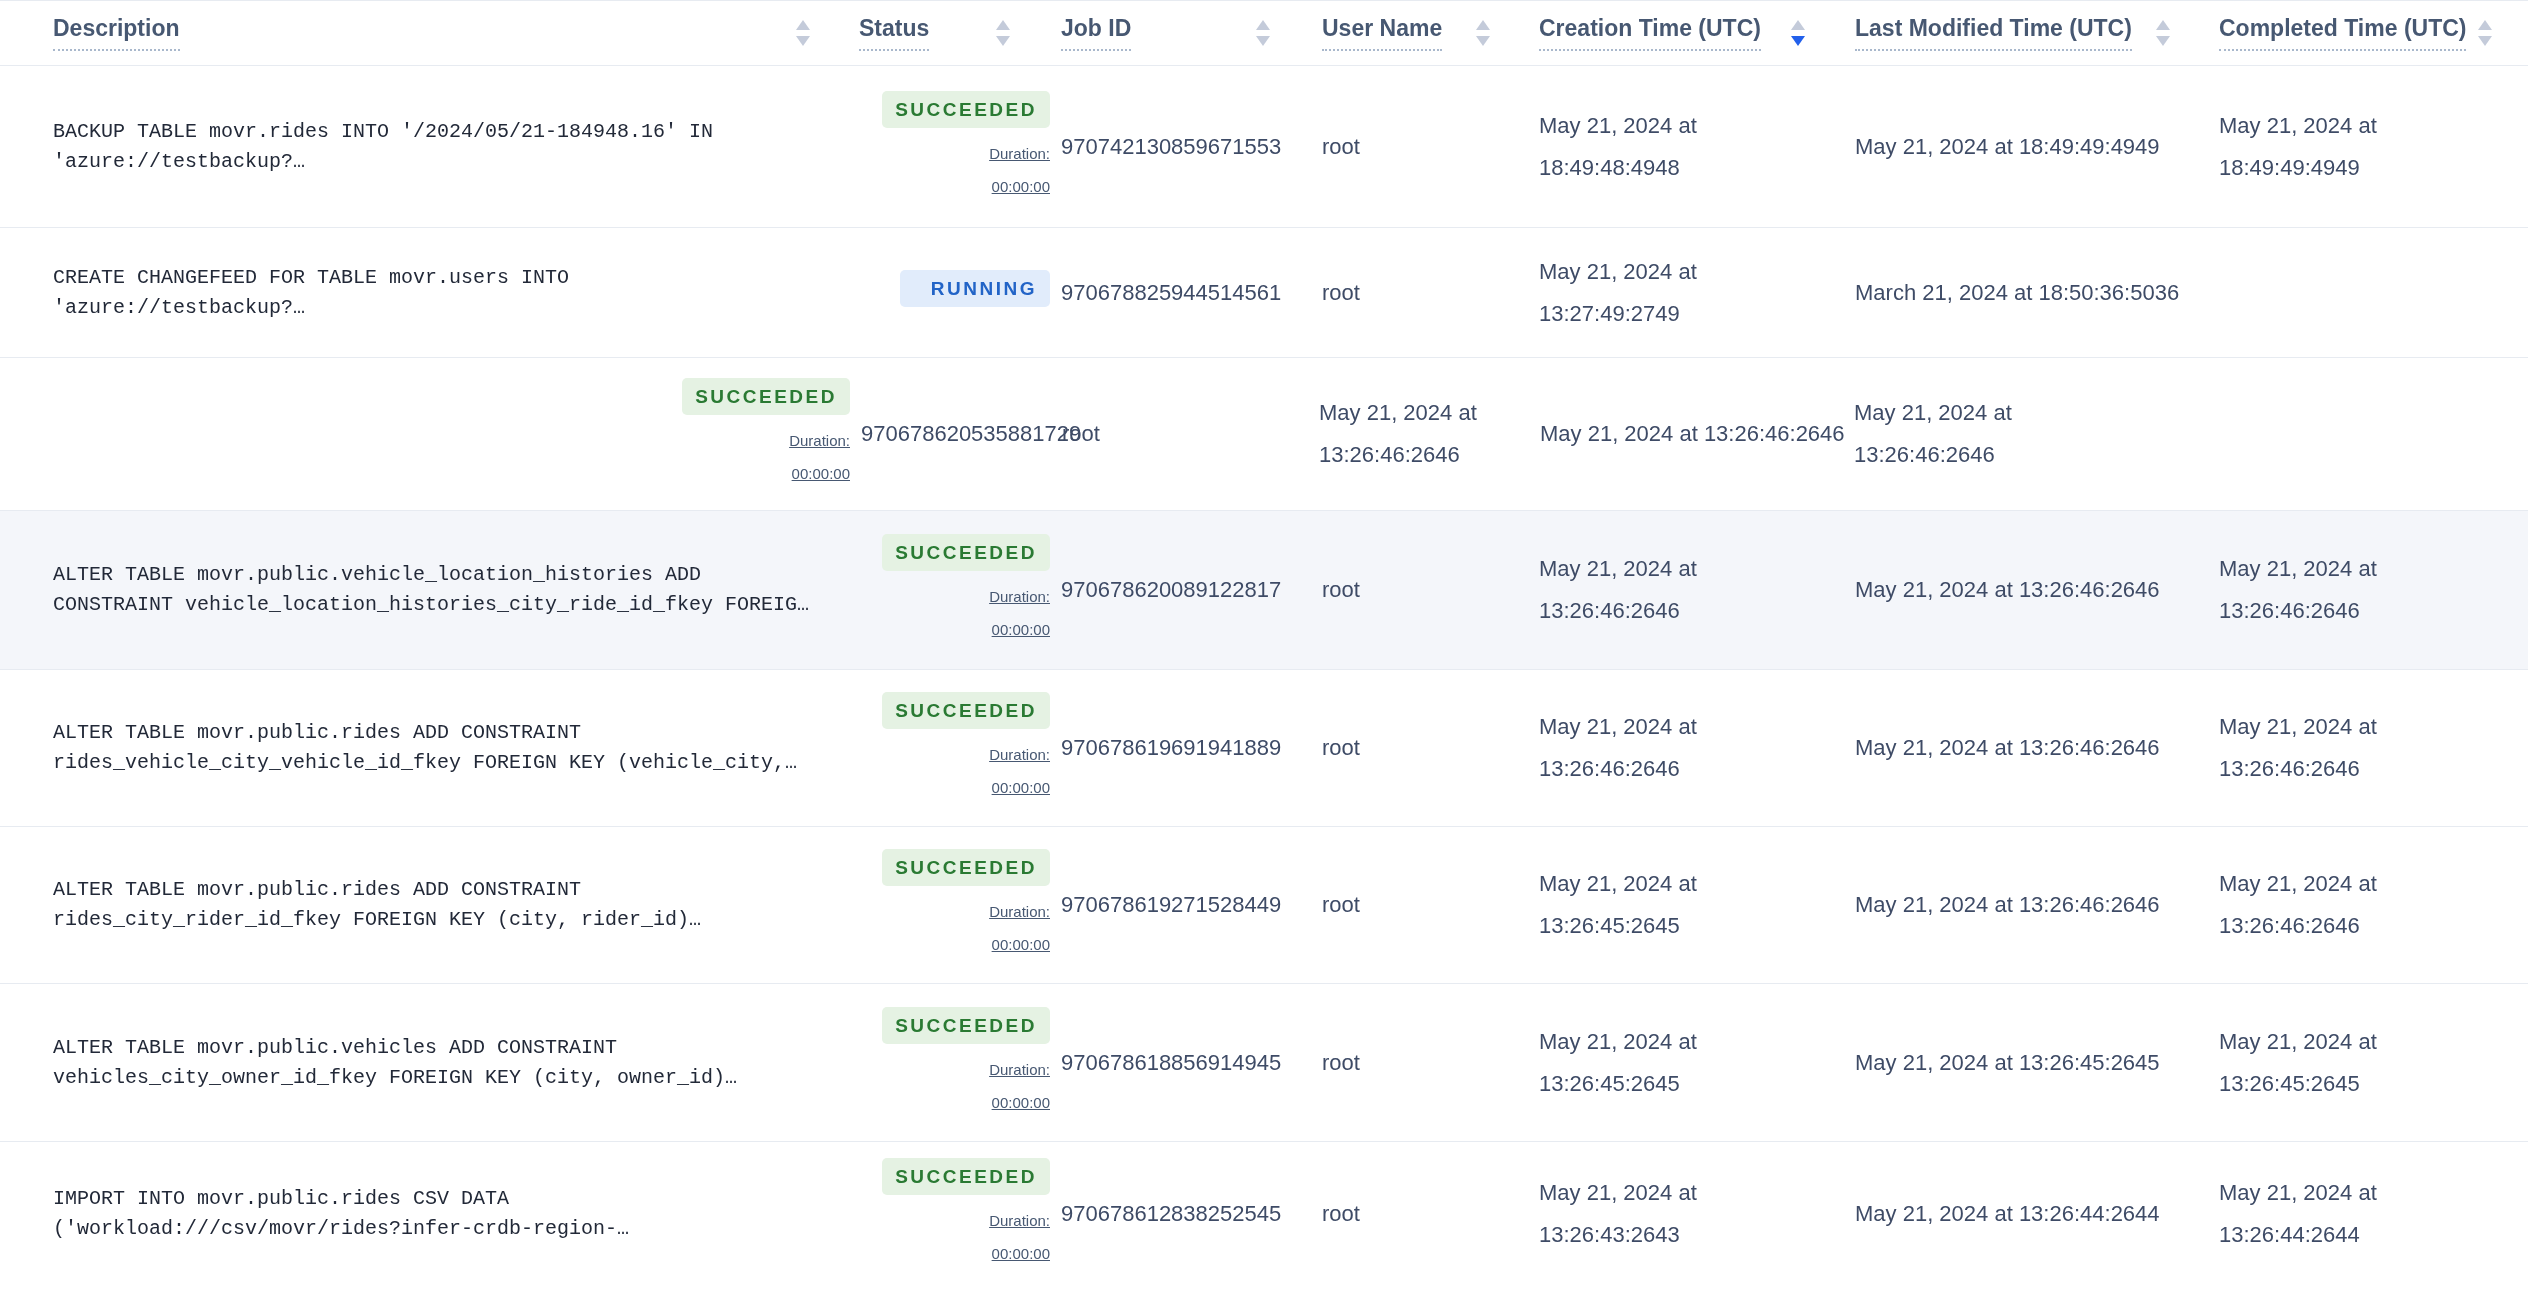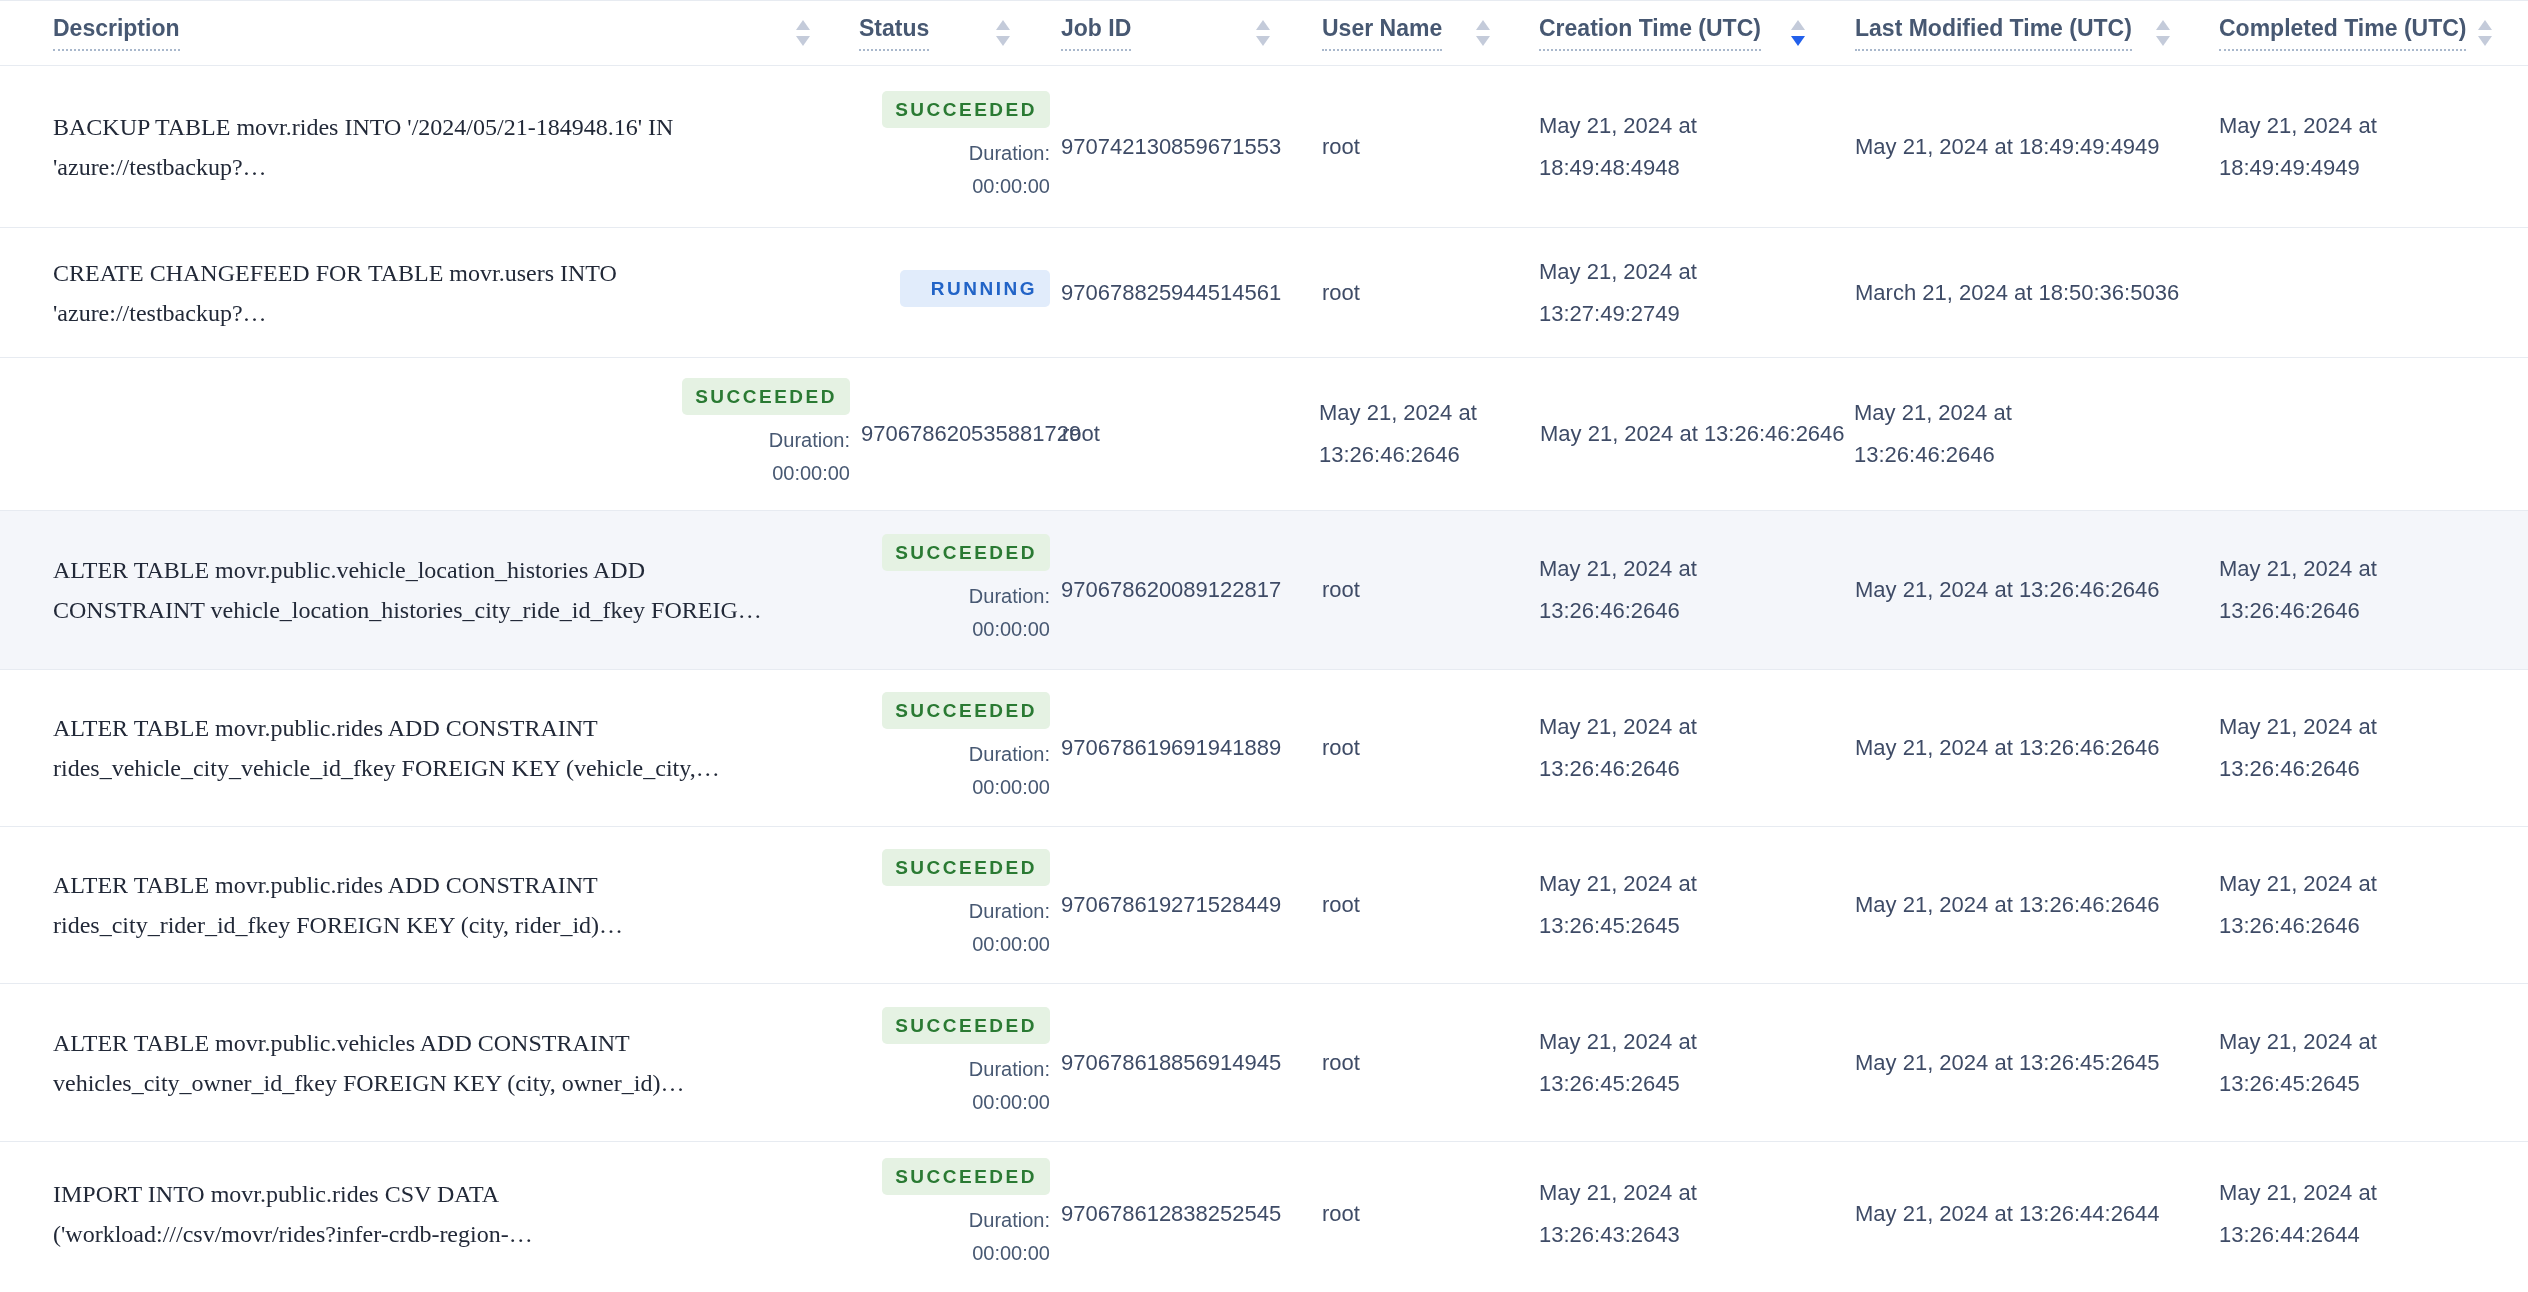--- a/index.html
+++ b/index.html
@@ -51,33 +51,33 @@
   .row[data-row-index="7"]{height:143px;border-bottom:none;}
   .cell{font-size:22px;color:var(--cell-text);}
   .c0{padding-left:53px;}
   .c1{padding-left:9px;}
   .c2{padding-left:11px;}
   .c3{padding-left:12px;}
   .c4{padding-left:9px;}
   .c5{padding-left:10px;justify-content:space-between;}
   .c6{padding-left:9px;justify-content:space-between;}
   .desc-text{
-    font-family:Liberation Serif, serif;
-    font-size:24px;line-height:40px;white-space:pre;
+    font-family:Liberation Mono, monospace;
+    font-size:20px;line-height:30px;white-space:pre;
     color:var(--mono-text);cursor:pointer;display:inline-block;
   }
   .status-stack{display:flex;flex-direction:column;align-items:flex-end;}
   .badge{
     display:inline-block;height:37px;line-height:37px;padding:0 13px;
     border-radius:5px;font-size:19px;font-weight:700;letter-spacing:2.5px;
     white-space:nowrap;
   }
   .badge.succeeded{color:var(--succeeded-text);background:var(--succeeded-bg);}
   .badge.running{color:var(--running-text);background:var(--running-bg);padding-left:31px;}
-  .duration{font-size:20px;color:var(--duration-text);line-height:33px;}
+  .duration{font-size:15px;color:var(--duration-text);line-height:33px;text-decoration:underline;}
   .duration:empty{display:none;}
   .badge:empty{display:none;}
   .status-stack .badge{margin-bottom:9px;}
   .time{white-space:pre-line;line-height:42px;}
 </style>
 </head>
 <body>
 
 <div class="table">
   <div class="thead">

